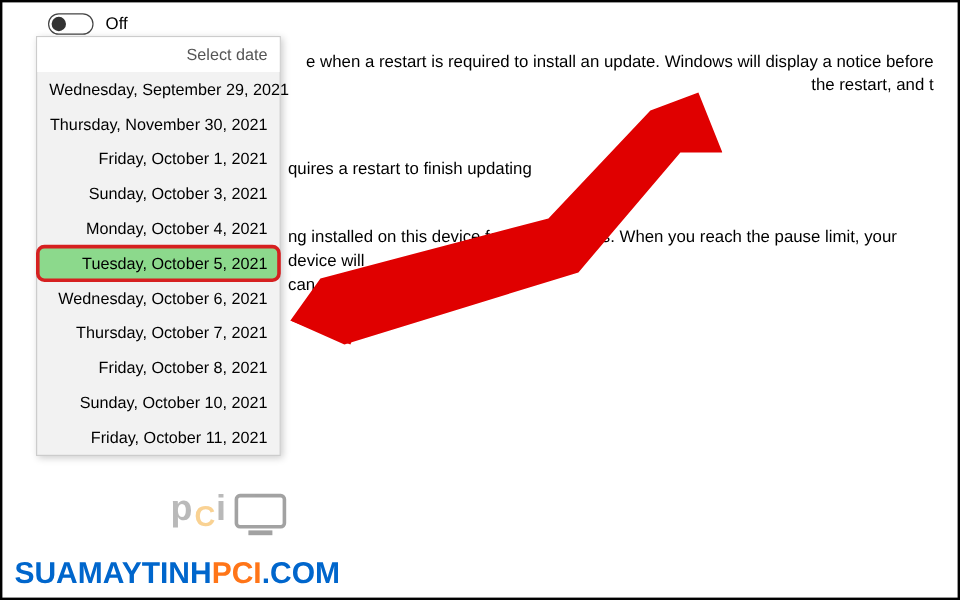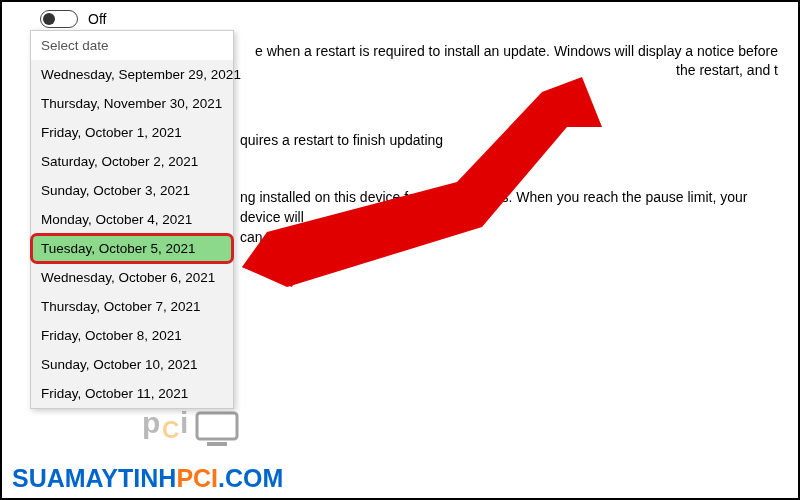--- a/index.html
+++ b/index.html
@@ -21,20 +21,21 @@
       top: 0;
       left: 0;
       right: 0;
       padding: 8px 20px 0 38px;
       font-size: 14px;
       line-height: 1.4;
       color: #000;
     }
     .toggle-row {
       display: flex;
+      align-items: center;
       gap: 10px;
       margin-bottom: 10px;
     }
     .toggle {
       width: 38px;
       height: 18px;
       border: 1px solid #444;
       border-radius: 10px;
       position: relative;
       background: #fff;
@@ -65,20 +66,21 @@
       border: 1px solid #ccc;
       box-shadow: 2px 2px 6px rgba(0,0,0,0.2);
       z-index: 10;
     }
     .dropdown-item {
       padding: 7px 10px;
       font-size: 13.5px;
       color: #000;
       cursor: pointer;
       white-space: nowrap;
+      text-align: right;
     }
     .dropdown-item.header {
       background: #fff;
       color: #555;
     }
     .dropdown-item.highlighted {
       background: #8cd98c;
       outline: 3px solid #d62020;
       outline-offset: -2px;
       border-radius: 6px;
@@ -125,21 +127,20 @@
     <span>ng installed on this device for up to 35 days. When you reach the pause limit, your device will</span><br>
     <span>can pause again.</span>
   </div>
 </div>
 
 <div class="dropdown">
   <div class="dropdown-item header">Select date</div>
   <div class="dropdown-item">Wednesday, September 29, 2021</div>
   <div class="dropdown-item">Thursday, November 30, 2021</div>
   <div class="dropdown-item">Friday, October 1, 2021</div>
-  <div class="dropdown-item">Saturday, October 2, 2021</div>
   <div class="dropdown-item">Sunday, October 3, 2021</div>
   <div class="dropdown-item">Monday, October 4, 2021</div>
   <div class="dropdown-item highlighted">Tuesday, October 5, 2021</div>
   <div class="dropdown-item">Wednesday, October 6, 2021</div>
   <div class="dropdown-item">Thursday, October 7, 2021</div>
   <div class="dropdown-item">Friday, October 8, 2021</div>
   <div class="dropdown-item">Sunday, October 10, 2021</div>
   <div class="dropdown-item">Friday, October 11, 2021</div>
 </div>
 

